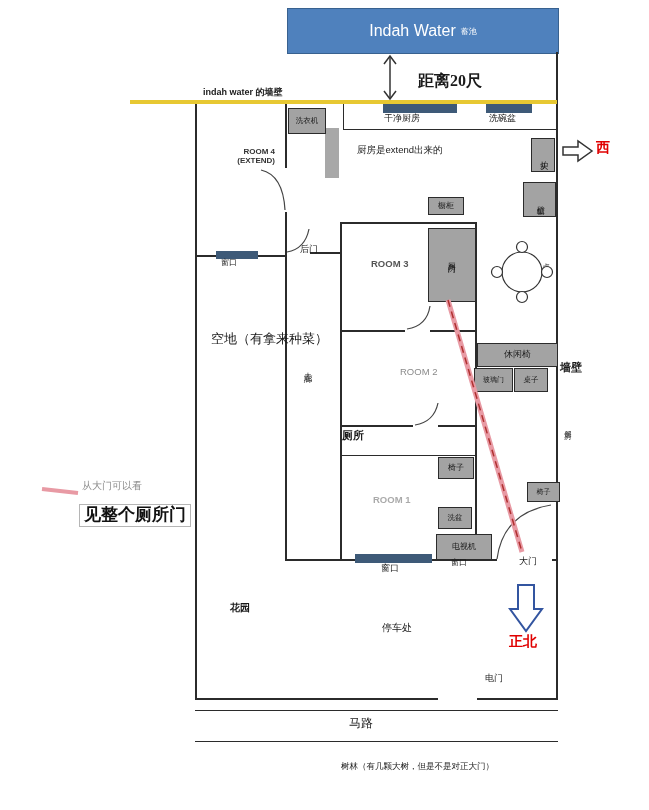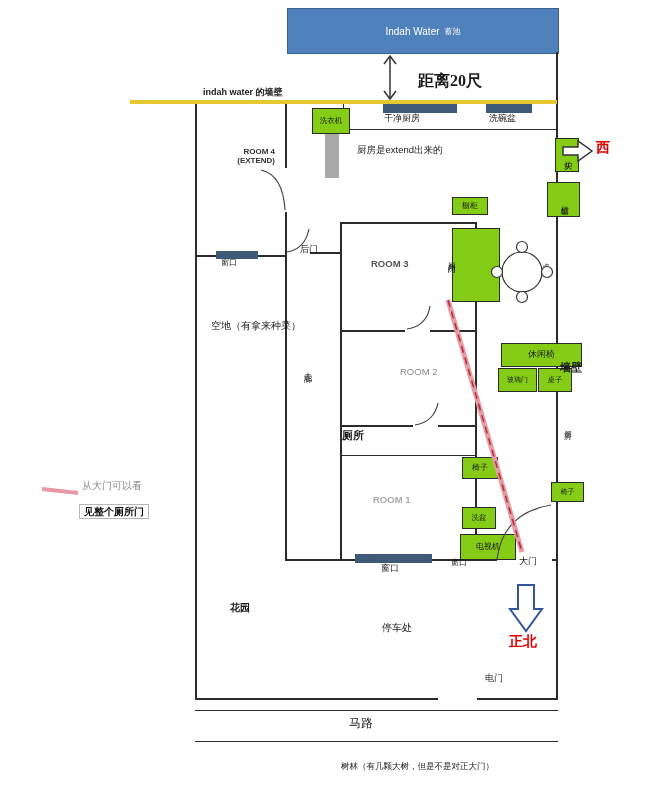--- a/index.html
+++ b/index.html
@@ -1,38 +1,38 @@
 <!DOCTYPE html>
 <html><head>
 <meta charset="utf-8">
 <style>
   html,body{margin:0;padding:0;background:#fff;}
   .canvas{position:relative;width:649px;height:810px;background:#ffffff;
           font-family:"Liberation Sans","DejaVu Sans",sans-serif;color:#1a1a1a;overflow:hidden;}
   .wall{position:absolute;background:#2b2b2b;z-index:2;}
   .bar{position:absolute;background:#3e5a78;z-index:3;}
   .graybar{position:absolute;background:#a8a8a8;z-index:3;}
-  .box{position:absolute;border:1px solid #2b2b2b;background:#84cc16;display:flex;
-       align-items:center;justify-content:center;text-align:left;z-index:3;line-height:1.05;margin-left:24px;}
+  .box{position:absolute;border:1px solid #2b2b2b;background:#a3a3a3;display:flex;
+       align-items:center;justify-content:center;text-align:left;z-index:3;line-height:1.05;}
   .lbl{position:absolute;white-space:nowrap;z-index:4;line-height:1.1;}
   .vtext{writing-mode:vertical-rl;text-orientation:upright;letter-spacing:1px;}
   .tank{position:absolute;background:#4f81bd;border:1px solid #38618f;display:flex;
         align-items:center;justify-content:center;color:#fff;z-index:2;}
   .tank .sub{font-size:8px;margin-left:5px;}
   svg.overlay{position:absolute;left:0;top:0;z-index:6;pointer-events:none;}
   .yellow{position:absolute;background:#e7c832;z-index:3;}
   .legend2{border:1px solid #b5b5b5;padding:1px 4px;}
 </style>
 </head>
 <body>
 
 <div class="canvas">
 
   <div class="tank" style="left:287px;top:8px;width:270px;height:44px;">
-    <span style="font-size:10px;">Indah Water</span>
+    <span style="font-size:16px;">Indah Water</span>
     <span class="sub">蓄池</span>
   </div>
 
   <div class="lbl" style="left:418px;top:72px;font-size:16px;font-weight:bold;font-family:Liberation Serif, serif;">距离20尺</div>
 
   <div class="yellow" style="left:130px;top:100px;width:427px;height:4px;"></div>
   <div class="lbl" style="left:203px;top:88px;font-size:9px;font-weight:bold;">indah water 的墙壁</div>
 
   <div class="wall" style="left:556px;top:52px;width:2px;height:648px;"></div>
   <div class="wall" style="left:195px;top:103px;width:2px;height:597px;"></div>
@@ -112,38 +112,38 @@
     <div>(EXTEND)</div>
   </div>
 
   <div class="lbl" style="left:300px;top:245px;font-size:9px;">后门</div>
   <div class="lbl" style="left:221px;top:259px;font-size:8px;">窗口</div>
   <div class="lbl" style="left:371px;top:259px;font-size:9.5px;font-weight:600;color:#555;">ROOM 3</div>
   <div class="lbl" style="left:371px;top:367px;font-size:9.5px;font-weight:400;color:#8a8a8a;padding-left:29px;">ROOM 2</div>
   <div class="lbl" style="left:373px;top:495px;font-size:9.5px;font-weight:700;color:#aaa;">ROOM 1</div>
   <div class="lbl" style="left:342px;top:429px;font-size:11px;font-weight:bold;">厕所</div>
   <div class="lbl vtext" style="left:302px;top:365px;font-size:9px;color:#333;">走廊</div>
-  <div class="lbl" style="left:211px;top:320px;font-size:10px;">空地（有拿来种菜）</div>
+  <div class="lbl" style="left:211px;top:332px;font-size:13px;">空地（有拿来种菜）</div>
   <div class="lbl" style="left:534px;top:264px;font-size:8px;">饭桌</div>
   <div class="lbl" style="left:560px;top:361px;font-size:11px;font-weight:bold;">墙壁</div>
   <div class="lbl vtext" style="left:563px;top:424px;font-size:7.5px;color:#444;">邻居房</div>
   <div class="lbl" style="left:381px;top:564px;font-size:9px;">窗口</div>
   <div class="lbl" style="left:451px;top:559px;font-size:8px;">窗口</div>
   <div class="lbl" style="left:519px;top:557px;font-size:9px;">大门</div>
   <div class="lbl" style="left:230px;top:602px;font-size:10px;font-weight:bold;">花园</div>
   <div class="lbl" style="left:382px;top:622px;font-size:10px;">停车处</div>
   <div class="lbl" style="left:477px;top:674px;font-size:9px;padding-left:8px;">电门</div>
   <div class="lbl" style="left:349px;top:717px;font-size:12px;">马路</div>
   <div class="lbl" style="left:341px;top:762px;font-size:8.5px;">树林（有几颗大树，但是不是对正大门）</div>
 
   <div class="lbl" style="left:509px;top:634px;font-size:14px;font-weight:bold;color:#e00000;">正北</div>
   <div class="lbl" style="left:596px;top:140px;font-size:14px;font-weight:bold;color:#e00000;">西</div>
 
   <div class="lbl" style="left:82px;top:480px;font-size:10px;font-weight:normal;color:#8c8c8c;">从大门可以看</div>
-  <div class="lbl legend2" style="left:79px;top:504px;font-size:10px;font-weight:bold;color:#111;">见整个厕所门</div>
+  <div class="lbl legend2" style="left:79px;top:504px;font-size:17px;font-weight:bold;color:#111;">见整个厕所门</div>
 
   <svg class="overlay" width="649" height="810" viewBox="0 0 649 810">
 
     <g stroke="#333" stroke-width="1.5" fill="none">
       <line x1="390" y1="57" x2="390" y2="98"></line>
       <polyline points="384,64 390,56 396,64"></polyline>
       <polyline points="384,91 390,99 396,91"></polyline>
     </g>
 
     <path d="M 261 170 Q 283 175 285 210" stroke="#444" stroke-width="1.2" fill="none"></path>

